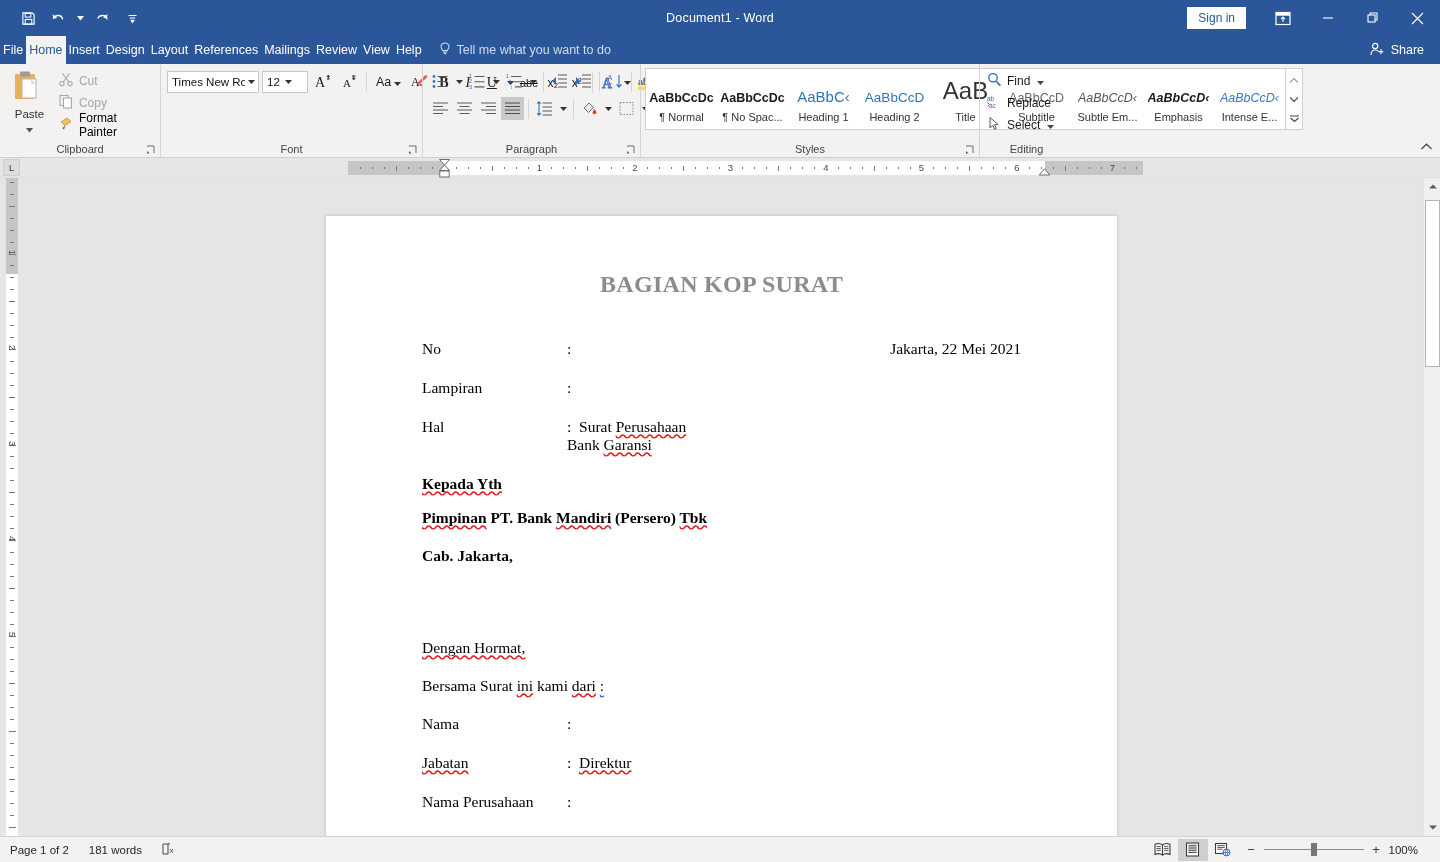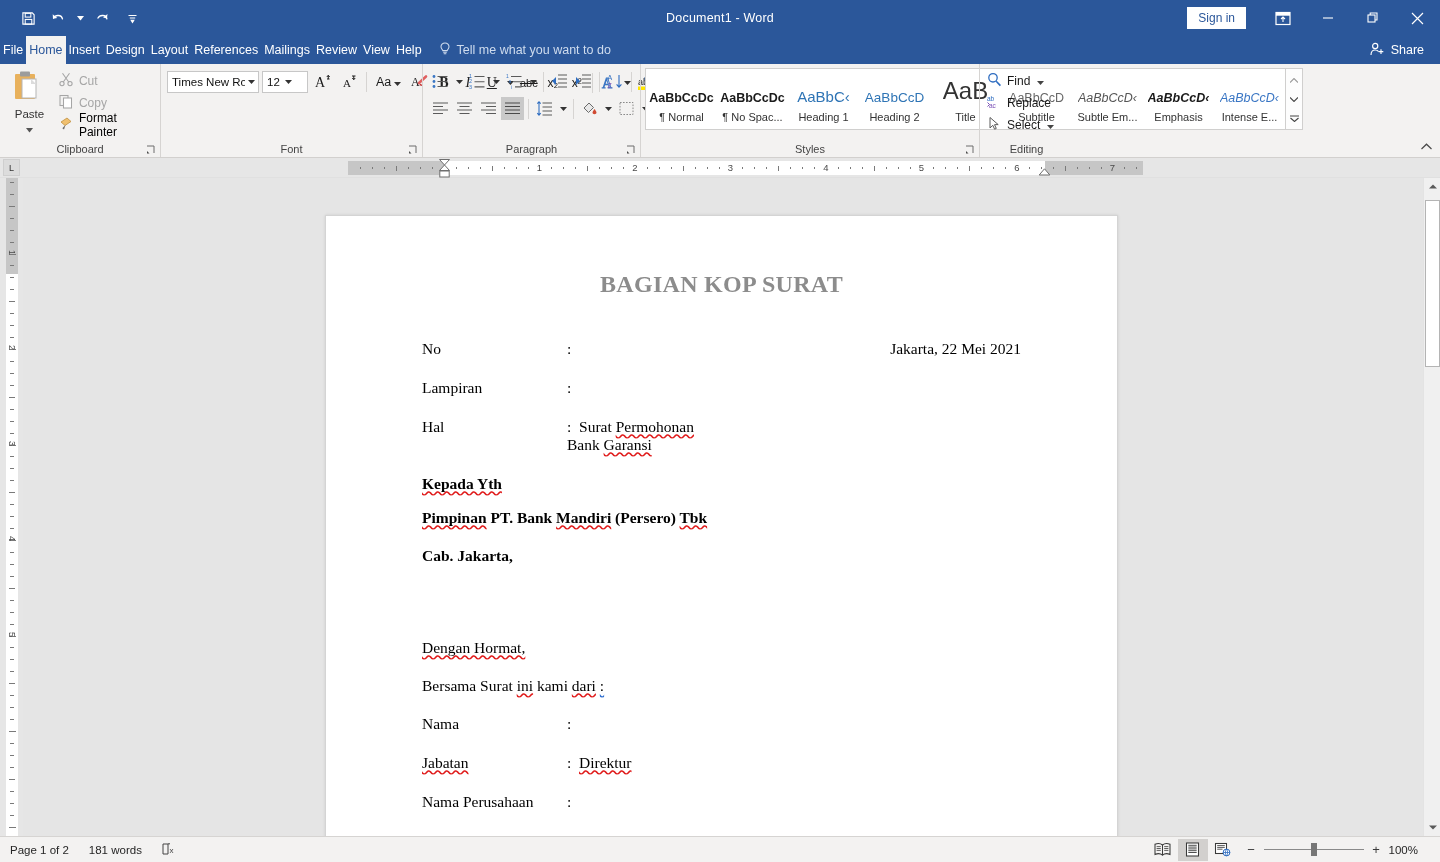--- a/index.html
+++ b/index.html
@@ -940,21 +940,21 @@
           <div class="row">
             <span class="lbl">Lampiran</span>
             <span class="colon">:</span>
             <span class="val"></span>
           </div>
 
           <div class="row">
             <span class="lbl">Hal</span>
             <span style="width:136px;flex:none">
               <span>:</span>
-              <span>&nbsp;</span><span>Surat </span><span class="sq">Permohonan</span><span> Bank </span><span class="sq">Garansi</span>
+              <span>&nbsp;</span><span>Surat </span><span class="sq">Perusahaan</span><span> Bank </span><span class="sq">Garansi</span>
             </span>
           </div>
 
           <div class="row b" style="margin-bottom:16px">
             <span class="sq">Kepada Yth</span>
           </div>
           <div class="row b" style="margin-bottom:20px">
             <span><span class="sq">Pimpinan</span> PT. Bank <span class="sq">Mandiri</span> (Persero) <span class="sq">Tbk</span></span>
           </div>
           <div class="row b" style="margin-bottom:20px">

